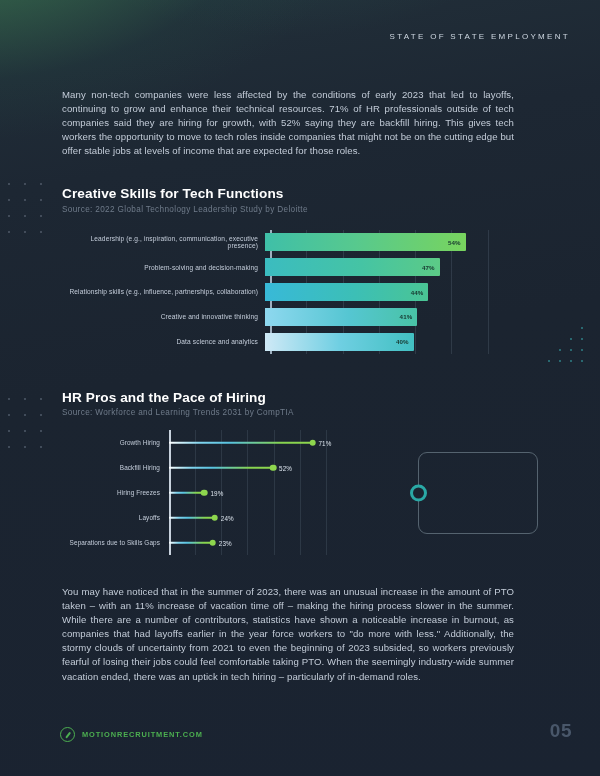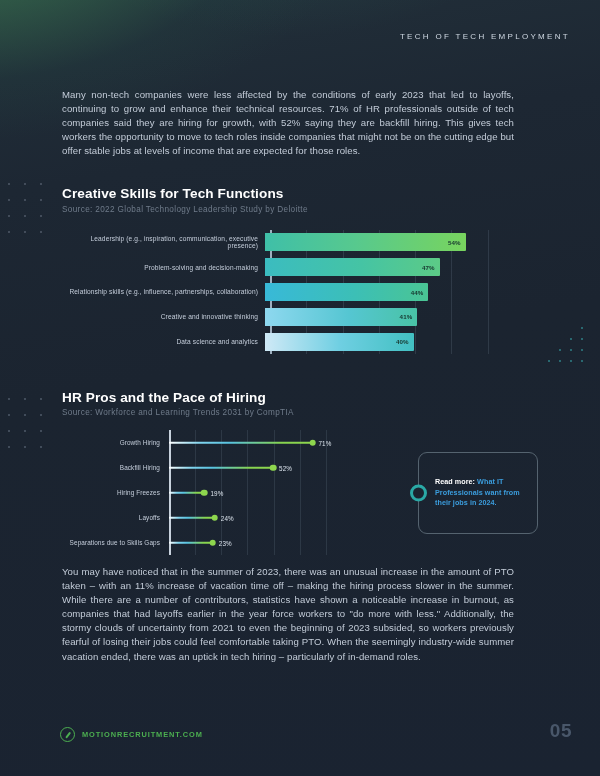--- a/index.html
+++ b/index.html
@@ -36,21 +36,21 @@
     font-weight:400; white-space:nowrap;
   }
 
   
   .copy {
     position:absolute; left:62px; width:452px;
     font-size:9.6px; line-height:14.1px; color:#c3ccd8;
     text-align:justify; letter-spacing:0.08px;
   }
   .copy-top { top:88px; }
-  .copy-bottom { top:565px; }
+  .copy-bottom { top:585px; }
 
   
   .sec-title {
     position:absolute; left:62px;
     font-size:13.6px; font-weight:bold; color:#ffffff; letter-spacing:0.1px;
   }
   .sec-src {
     position:absolute; left:62px;
     font-size:8.2px; color:#6f7b8a; letter-spacing:0.35px;
   }
@@ -181,21 +181,21 @@
     <i></i>
     <i></i>
     <i></i>
     <i class="off"></i>
     <i></i>
     <i></i>
     <i></i>
     <i></i>
   </div>
 
-<div class="hdr">TECH OF TECH EMPLOYMENT</div>
+<div class="hdr">STATE OF STATE EMPLOYMENT</div>
 
 <div class="copy copy-top">Many non-tech companies were less affected by the conditions of early 2023 that led to layoffs, continuing to grow and enhance their technical resources. 71% of HR professionals outside of tech companies said they are hiring for growth, with 52% saying they are backfill hiring. This gives tech workers the opportunity to move to tech roles inside companies that might not be on the cutting edge but offer stable jobs at levels of income that are expected for those roles.</div>
 
 <div class="sec-title" id="t1">Creative Skills for Tech Functions</div>
 <div class="sec-src" id="s1">Source: 2022 Global Technology Leadership Study by Deloitte</div>
 
 <div class="chart1">
   <div class="c1-grid">
       <span style="left: 14.2857%;"></span>
       <span style="left: 28.5714%;"></span>
@@ -297,24 +297,20 @@
       <div class="c2-track">
         <div class="c2-line" style="width: calc(25.5556% - 4px);"></div>
         <div class="c2-dot" style="left: 25.5556%; background: rgb(142, 214, 78);"></div>
         <div class="c2-val" style="left: calc(25.5556% + 6px);">23%</div>
       </div>
     </div>
   </div>
 
 <div class="callout">
   <div class="callout-ring"></div>
-  <div class="callout-txt">
-    <span class="lead">Read more:</span>
-    <span class="link">What IT Professionals want from their jobs in 2024.</span>
-  </div>
 </div>
 
 <div class="copy copy-bottom">You may have noticed that in the summer of 2023, there was an unusual increase in the amount of PTO taken – with an 11% increase of vacation time off – making the hiring process slower in the summer. While there are a number of contributors, statistics have shown a noticeable increase in burnout, as companies that had layoffs earlier in the year force workers to "do more with less." Additionally, the stormy clouds of uncertainty from 2021 to even the beginning of 2023 subsided, so workers previously fearful of losing their jobs could feel comfortable taking PTO. When the seemingly industry-wide summer vacation ended, there was an uptick in tech hiring – particularly of in-demand roles.</div>
 
 <div class="foot-logo">
   <div class="foot-mark"></div>
   <span class="foot-name">MOTIONRECRUITMENT.COM</span>
 </div>
 <div class="page-no">05</div>
 

